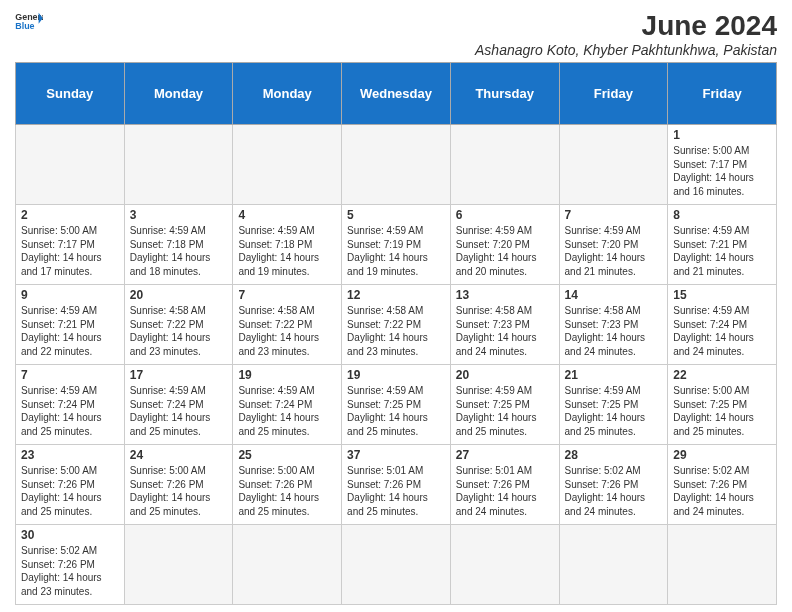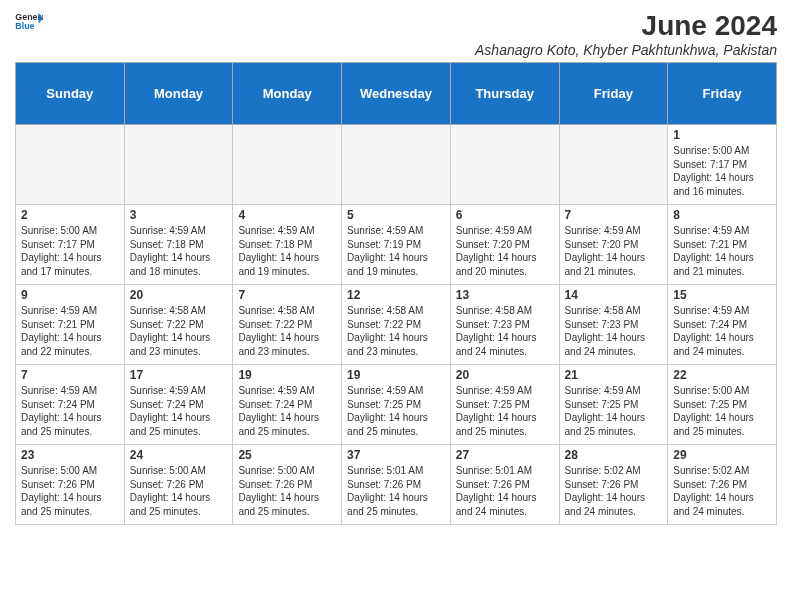--- a/index.html
+++ b/index.html
@@ -318,14 +318,29 @@
 and 24 minutes.</div>
         </td>
         <td>
           <div class="day-num">29</div>
           <div class="day-info">Sunrise: 5:02 AM
 Sunset: 7:26 PM
 Daylight: 14 hours
 and 24 minutes.</div>
         </td>
       </tr>
+      <tr>
+        <td>
+          <div class="day-num">30</div>
+          <div class="day-info">Sunrise: 5:02 AM
+Sunset: 7:26 PM
+Daylight: 14 hours
+and 23 minutes.</div>
+        </td>
+        <td class="empty"></td>
+        <td class="empty"></td>
+        <td class="empty"></td>
+        <td class="empty"></td>
+        <td class="empty"></td>
+        <td class="empty"></td>
+      </tr>
     </tbody>
 </table>
 
 </body></html>

